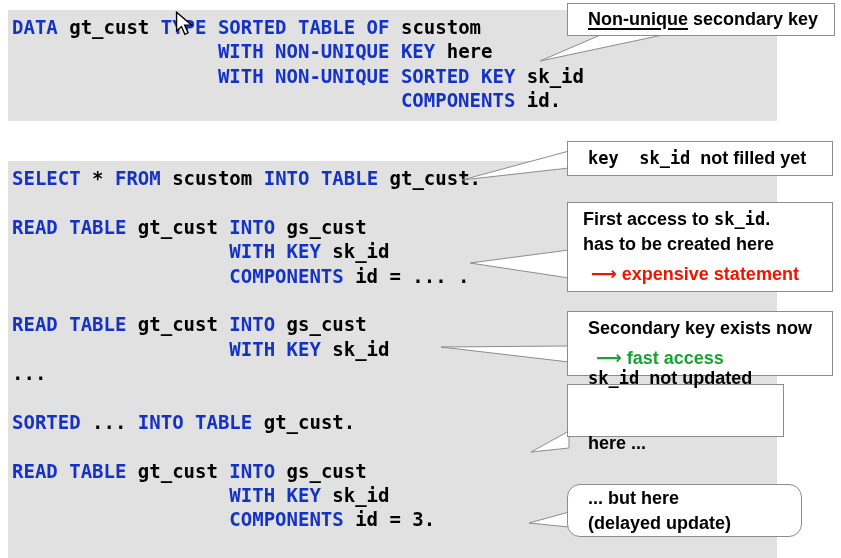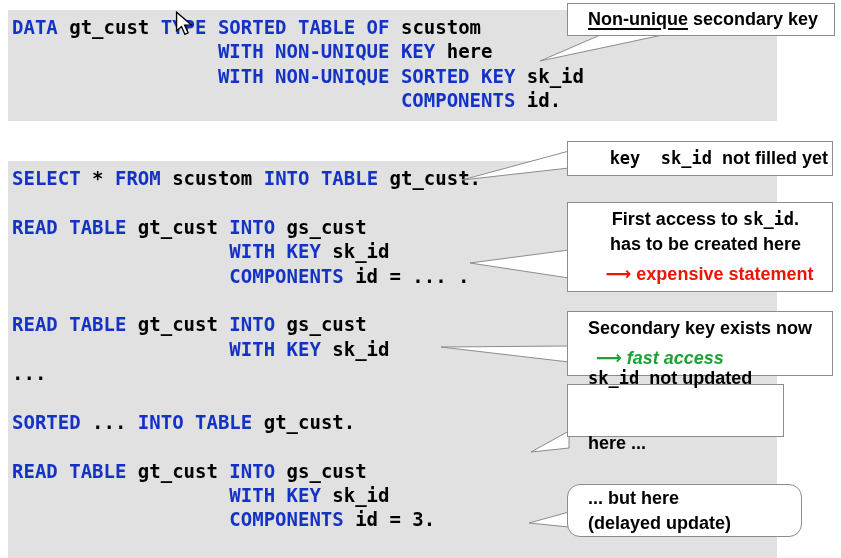--- a/index.html
+++ b/index.html
@@ -24,25 +24,25 @@
     position:absolute;background:#ffffff;border:1px solid #8c8c8c;
     display:flex;flex-direction:column;justify-content:center;
     font-weight:bold;font-size:18px;color:#000;z-index:3;
     box-sizing:border-box;padding-left:20px;padding-right:4px;
   }
   .callout .callout-line{line-height:25px;white-space:pre-wrap;}
   .sans{font-family:"Liberation Sans","DejaVu Sans",sans-serif;}
   .sansu{font-family:"Liberation Sans","DejaVu Sans",sans-serif;text-decoration:underline;text-underline-offset:3px;text-decoration-thickness:2px;}
   .mono{font-family:"DejaVu Sans Mono","Liberation Mono",monospace;font-size:17px;}
   .red{font-family:"Liberation Sans","DejaVu Sans",sans-serif;color:#ee1400;}
-  .green{font-family:"Liberation Sans","DejaVu Sans",sans-serif;color:#1aa334;font-style:italic;}
+  .green{font-family:"Liberation Sans","DejaVu Sans",sans-serif;color:#1aa334;}
   .gap-top{margin-top:5px;margin-left:8px;}
   #callout-0{left:567px;top:3px;  width:268px;height:33px;}
-  #callout-1{left:567px;top:141px;width:266px;height:35px;text-align:right;}
-  #callout-2{left:567px;top:202px;width:266px;height:90px;padding-left:15px;text-align:center;}
+  #callout-1{left:567px;top:141px;width:266px;height:35px;}
+  #callout-2{left:567px;top:202px;width:266px;height:90px;padding-left:15px;}
   #callout-3{left:567px;top:311px;width:266px;height:65px;}
   #callout-4{left:567px;top:384px;width:217px;height:53px;gap:40px;}
   #callout-5{left:567px;top:484px;width:235px;height:53px;border-radius:13px;}
   
   #tails{position:absolute;left:0;top:0;width:841px;height:558px;z-index:2;pointer-events:none;}
   #cursor{position:absolute;left:172px;top:11px;z-index:4;pointer-events:none;}
 </style>
 </head>
 <body>
 

